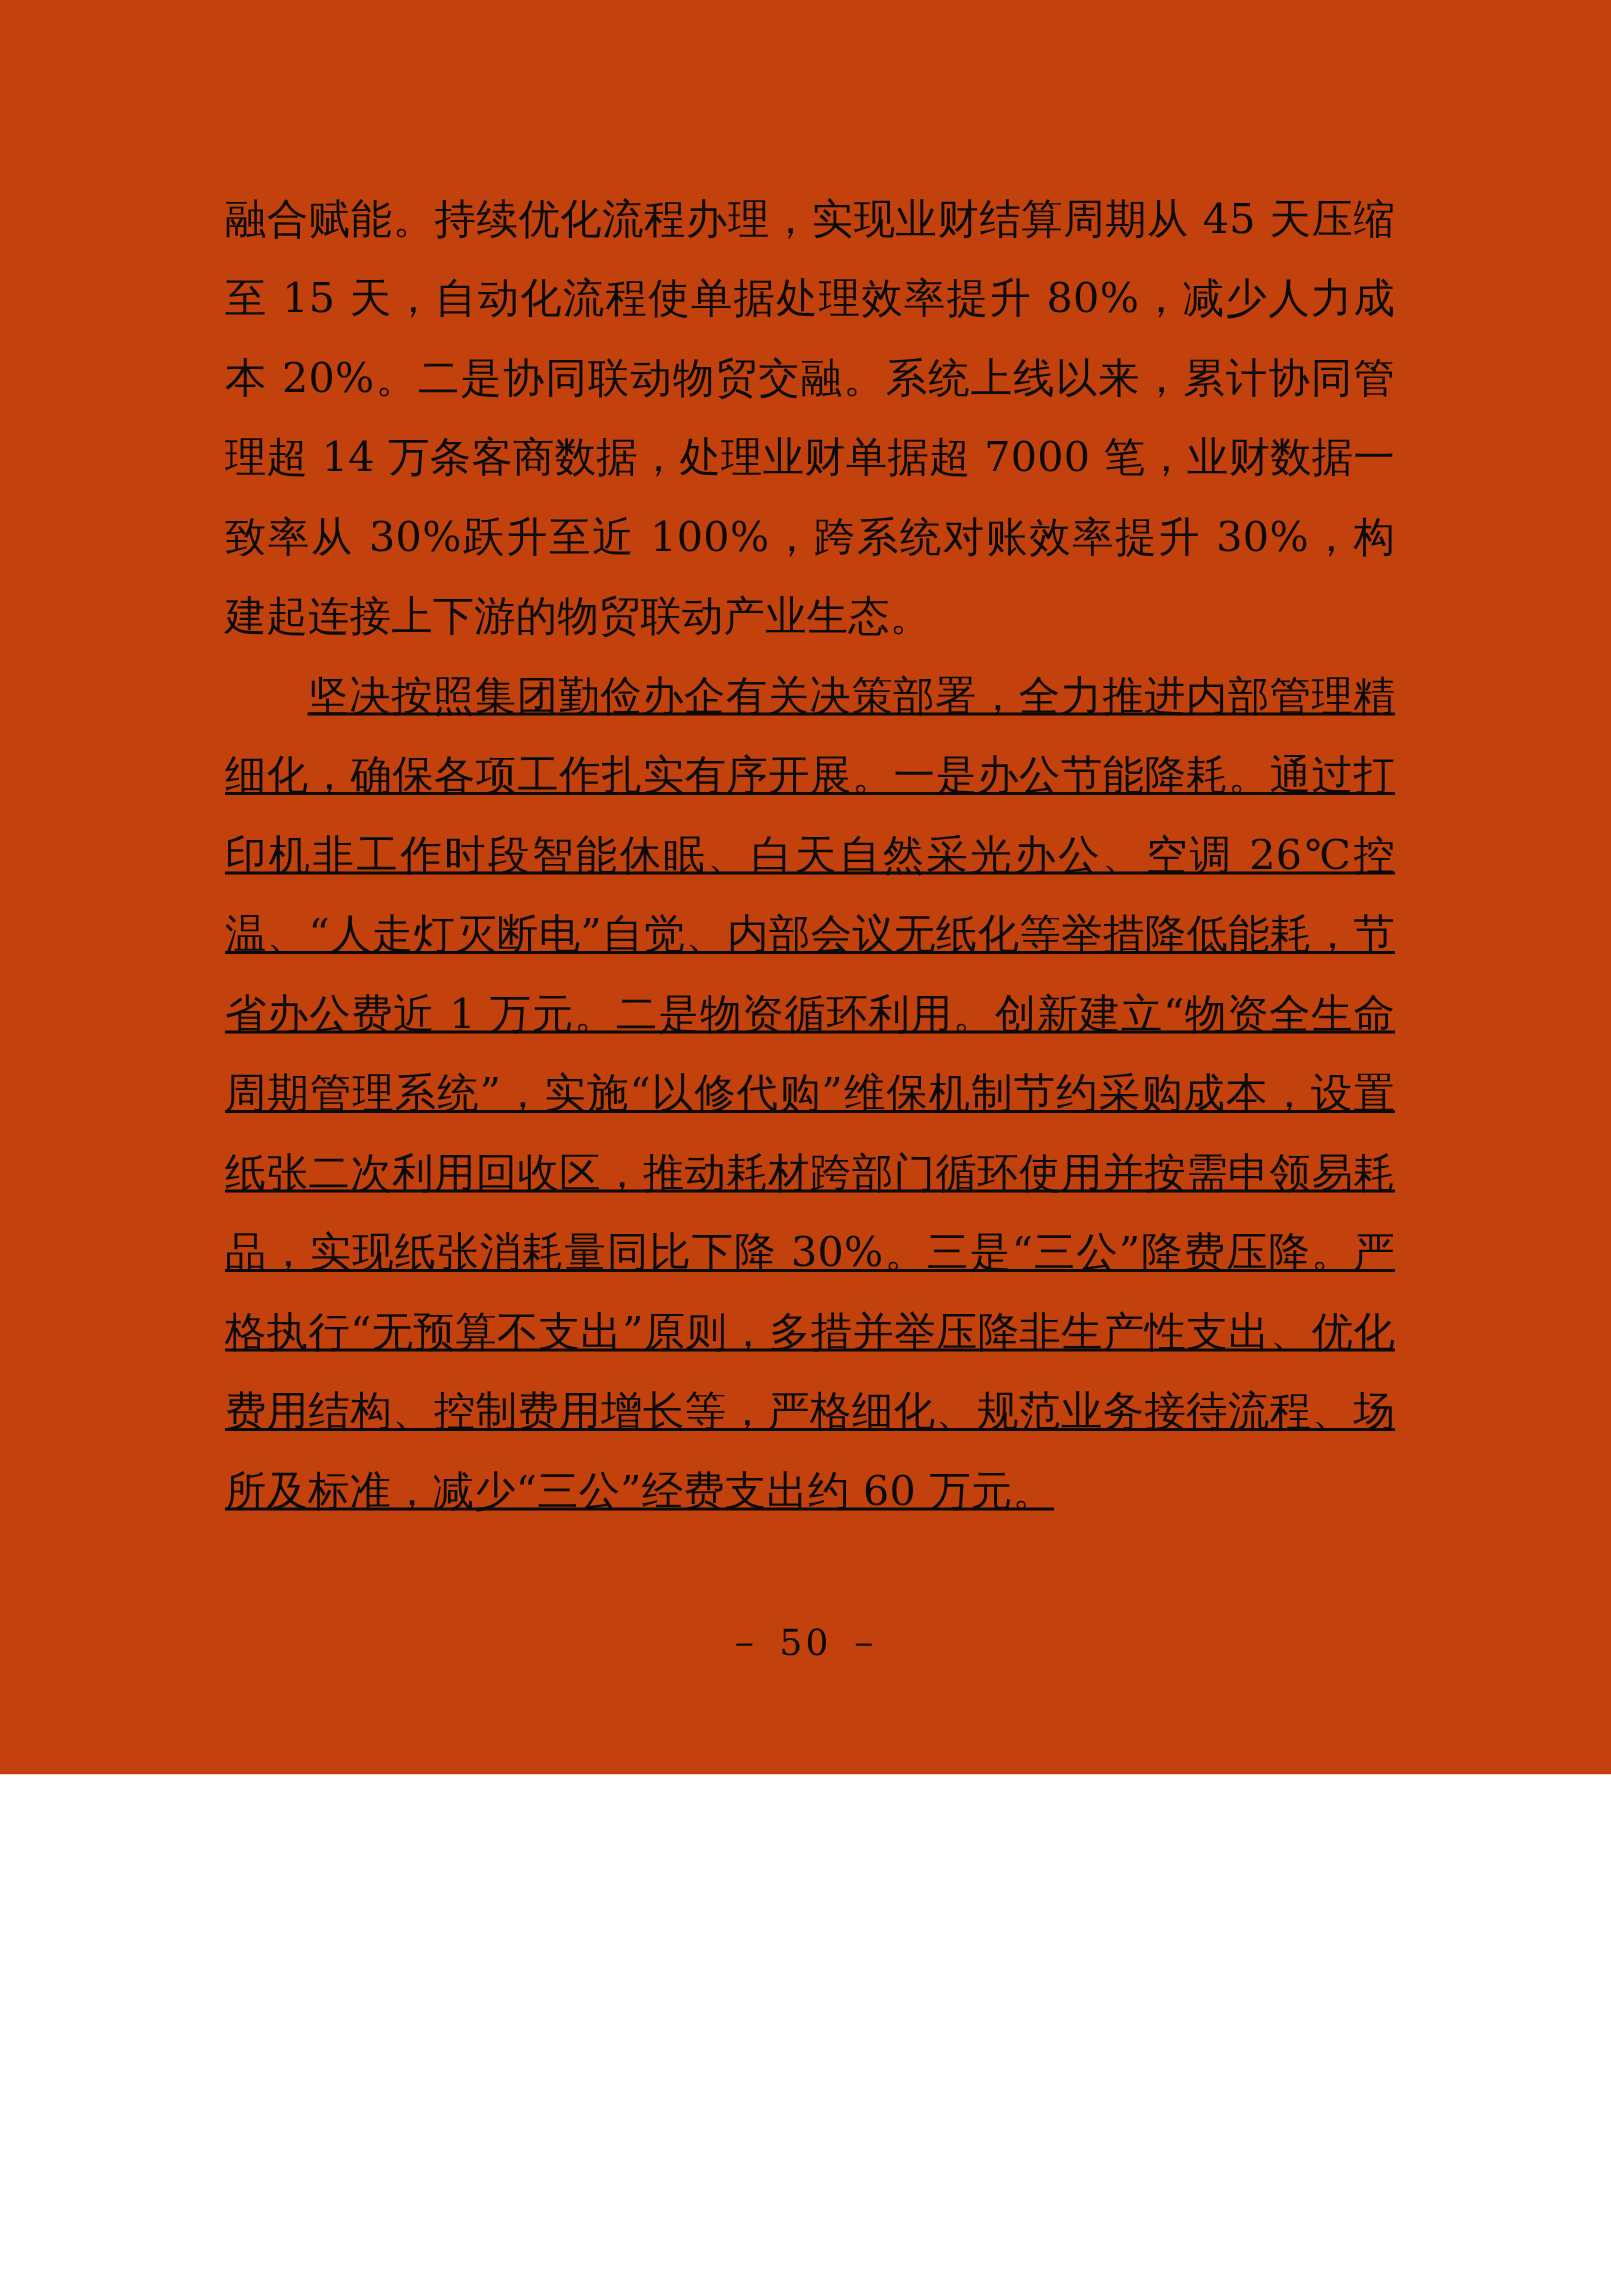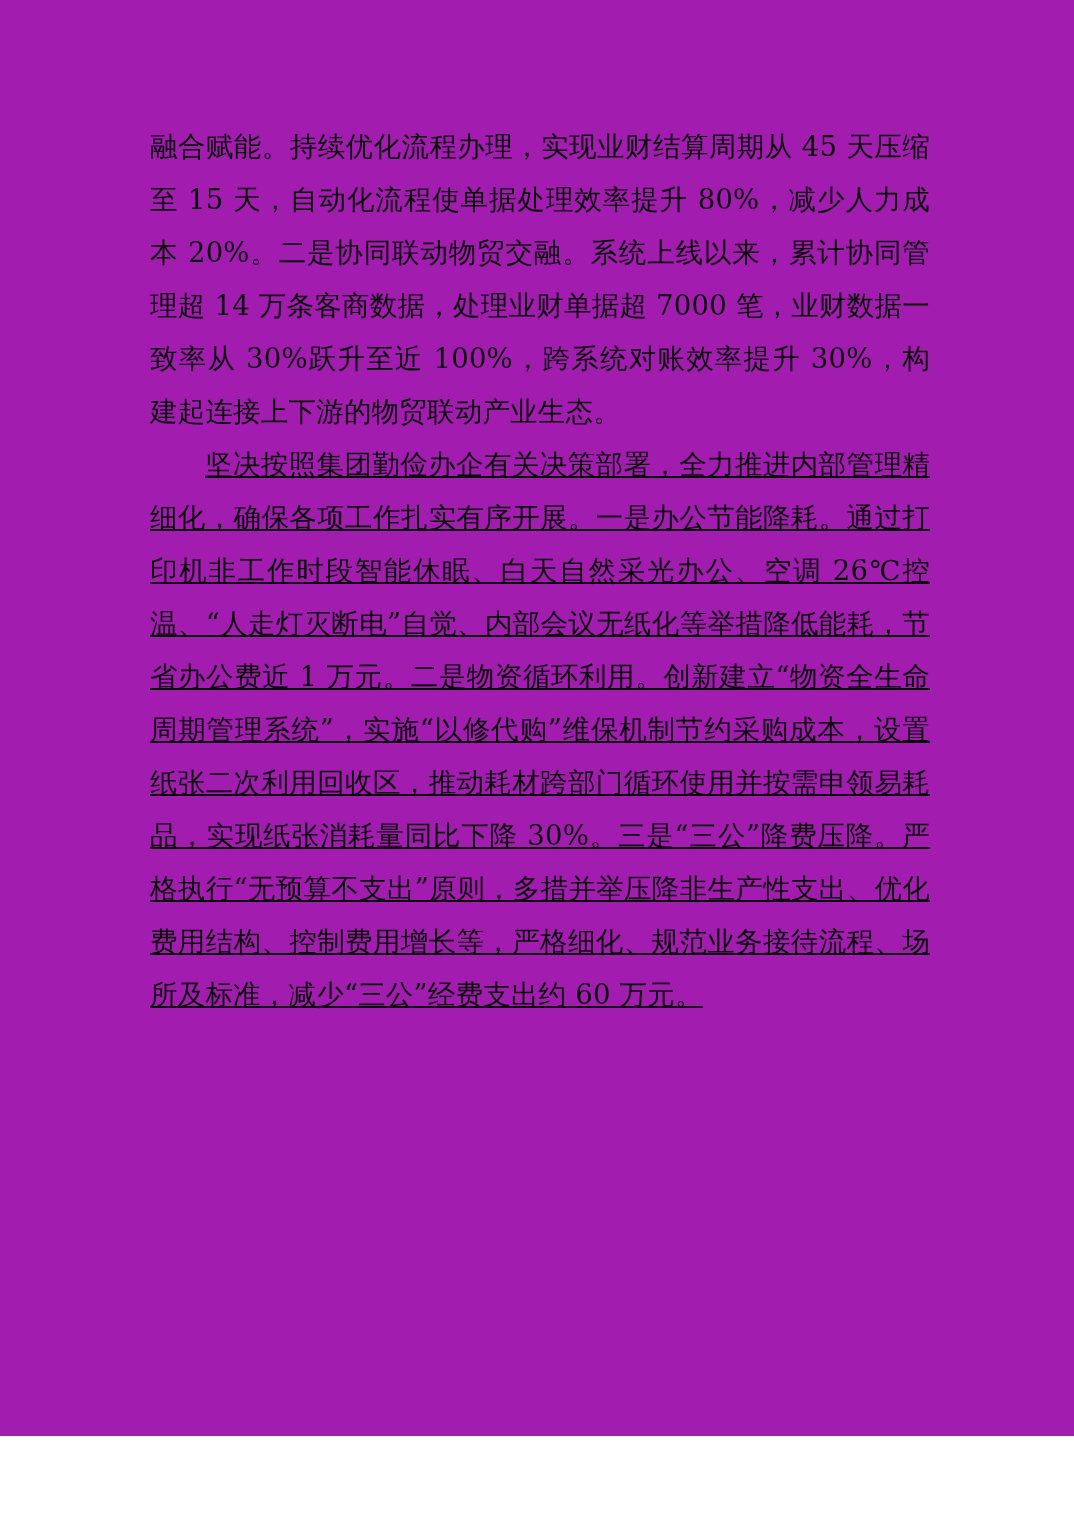--- a/index.html
+++ b/index.html
@@ -3,23 +3,23 @@
 <meta charset="utf-8">
 <style>
   html, body {
     margin: 0;
     padding: 0;
     background: #ffffff;
   }
   .page {
     position: relative;
     width: 1074px;
-    height: 1436px;
+    height: 1183px;
     margin: 0 auto;
-    background: #a21caf;
+    background: #c2410c;
     box-sizing: border-box;
     overflow: hidden;
   }
   .content {
     position: absolute;
     left: 150px;
     top: 120px;
     width: 780px;
   }
   .para {
@@ -52,13 +52,16 @@
   }
 </style>
 </head>
 <body>
 
 <div class="page">
   <div class="content">
     <p class="para">融合赋能。持续优化流程办理，实现业财结算周期从 45 天压缩至 15 天，自动化流程使单据处理效率提升 80%，减少人力成本 20%。二是协同联动物贸交融。系统上线以来，累计协同管理超 14 万条客商数据，处理业财单据超 7000 笔，业财数据一致率从 30%跃升至近 100%，跨系统对账效率提升 30%，构建起连接上下游的物贸联动产业生态。</p>
     <p class="para indent">坚决按照集团勤俭办企有关决策部署，全力推进内部管理精细化，确保各项工作扎实有序开展。一是办公节能降耗。通过打印机非工作时段智能休眠、白天自然采光办公、空调 26℃控温、“人走灯灭断电”自觉、内部会议无纸化等举措降低能耗，节省办公费近 1 万元。二是物资循环利用。创新建立“物资全生命周期管理系统”，实施“以修代购”维保机制节约采购成本，设置纸张二次利用回收区，推动耗材跨部门循环使用并按需申领易耗品，实现纸张消耗量同比下降 30%。三是“三公”降费压降。严格执行“无预算不支出”原则，多措并举压降非生产性支出、优化费用结构、控制费用增长等，严格细化、规范业务接待流程、场所及标准，减少“三公”经费支出约 60 万元。</p>
   </div>
+  <div class="footer">
+    <span>－ 50 －</span>
+  </div>
 </div>
 
 </body></html>

